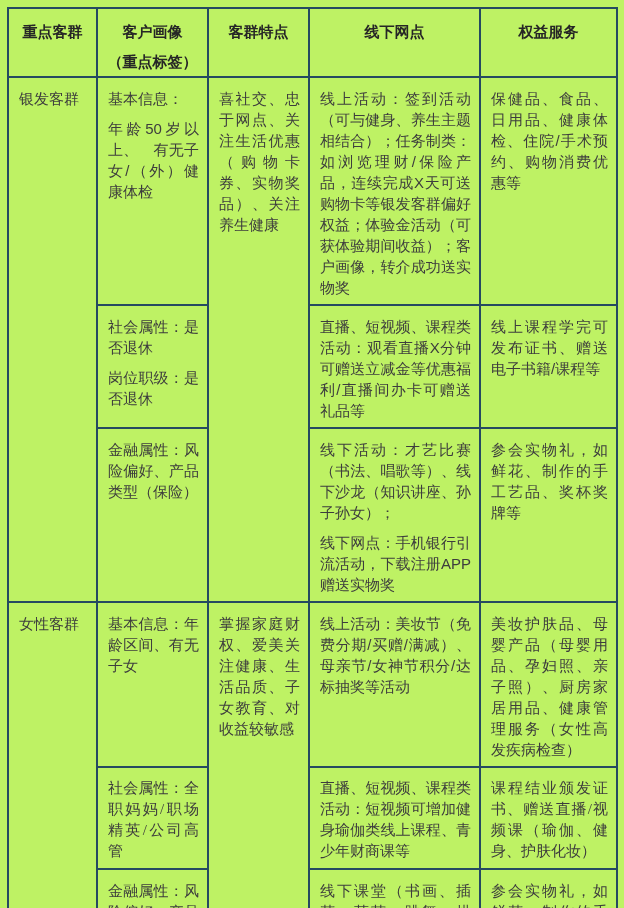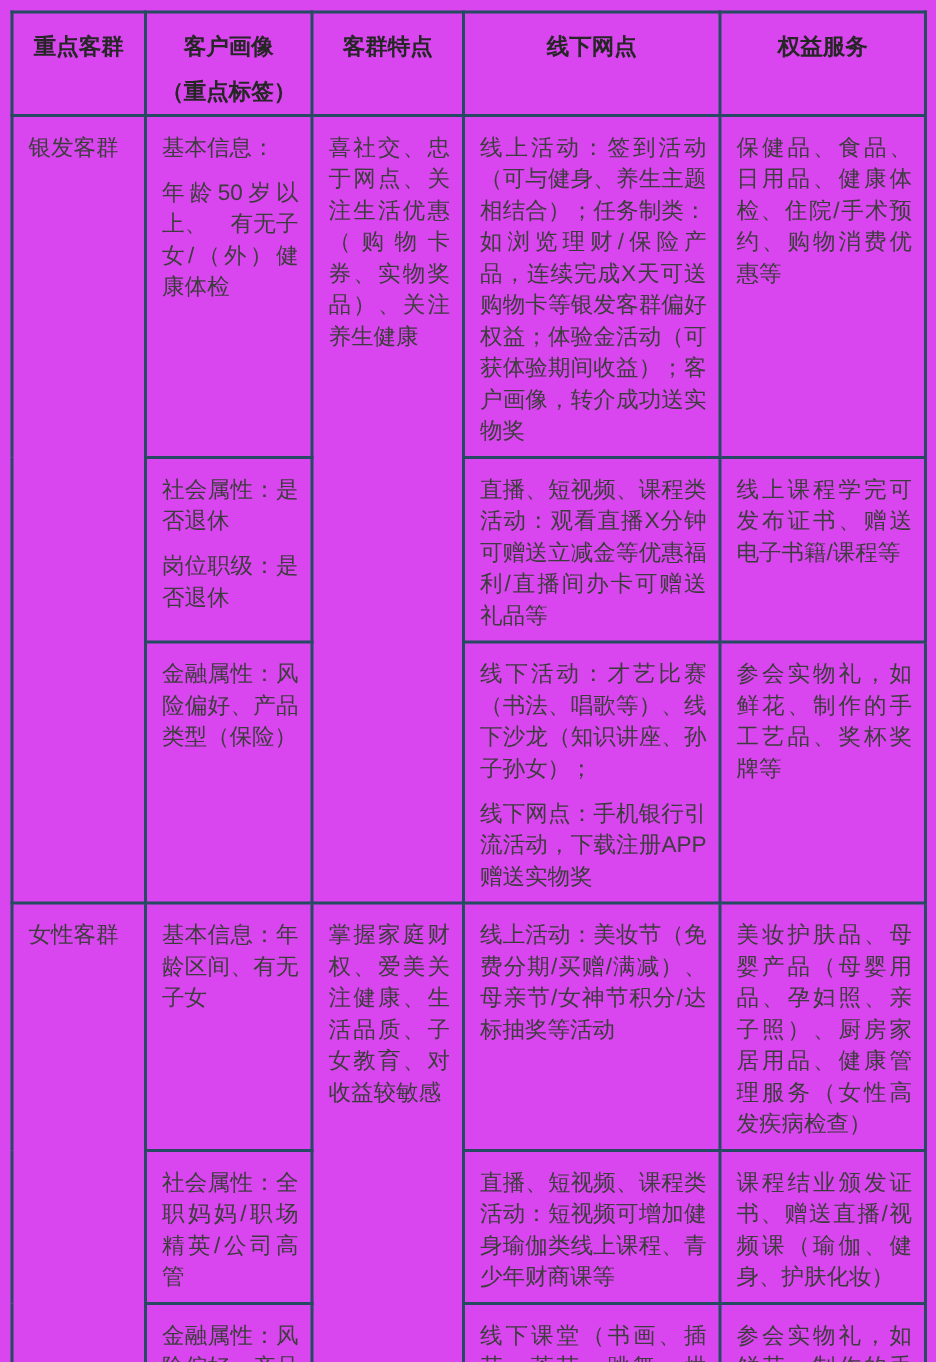--- a/index.html
+++ b/index.html
@@ -11,21 +11,21 @@
     width: 624px;
     height: 908px;
     overflow: hidden;
     font-family: "Liberation Sans", "DejaVu Sans", sans-serif;
     color: #3d3d3d;
   }
   .page {
     position: relative;
     width: 624px;
     height: 908px;
-    background: #d946ef;
+    background: #bef264;
   }
   table.seg {
     position: absolute;
     left: 7px;
     top: 7px;
     width: 609px;
     border-collapse: collapse;
     table-layout: fixed;
   }
   table.seg th,
@@ -60,21 +60,21 @@
     margin: 0 0 9px 0;
   }
   .cp:last-child {
     margin-bottom: 0;
   }
   tr.hrow   { height: 60px; }
   tr.r-a1   { height: 202px; padding-left: 21px; }
   tr.r-a2   { height: 110px; }
   tr.r-a3   { height: 152px; }
   tr.r-b1   { height: 156px; padding-left: 31px; }
-  tr.r-b2   { height: 90px; }
+  tr.r-b2   { height: 90px; font-family: Liberation Serif, serif; }
   tr.r-b3   { height: 92px; }
   .note {
     position: absolute;
     left: 4px;
     top: 880px;
     width: 616px;
     margin: 0;
     font-size: 14px;
     line-height: 20px;
     color: #3d3d3d;

